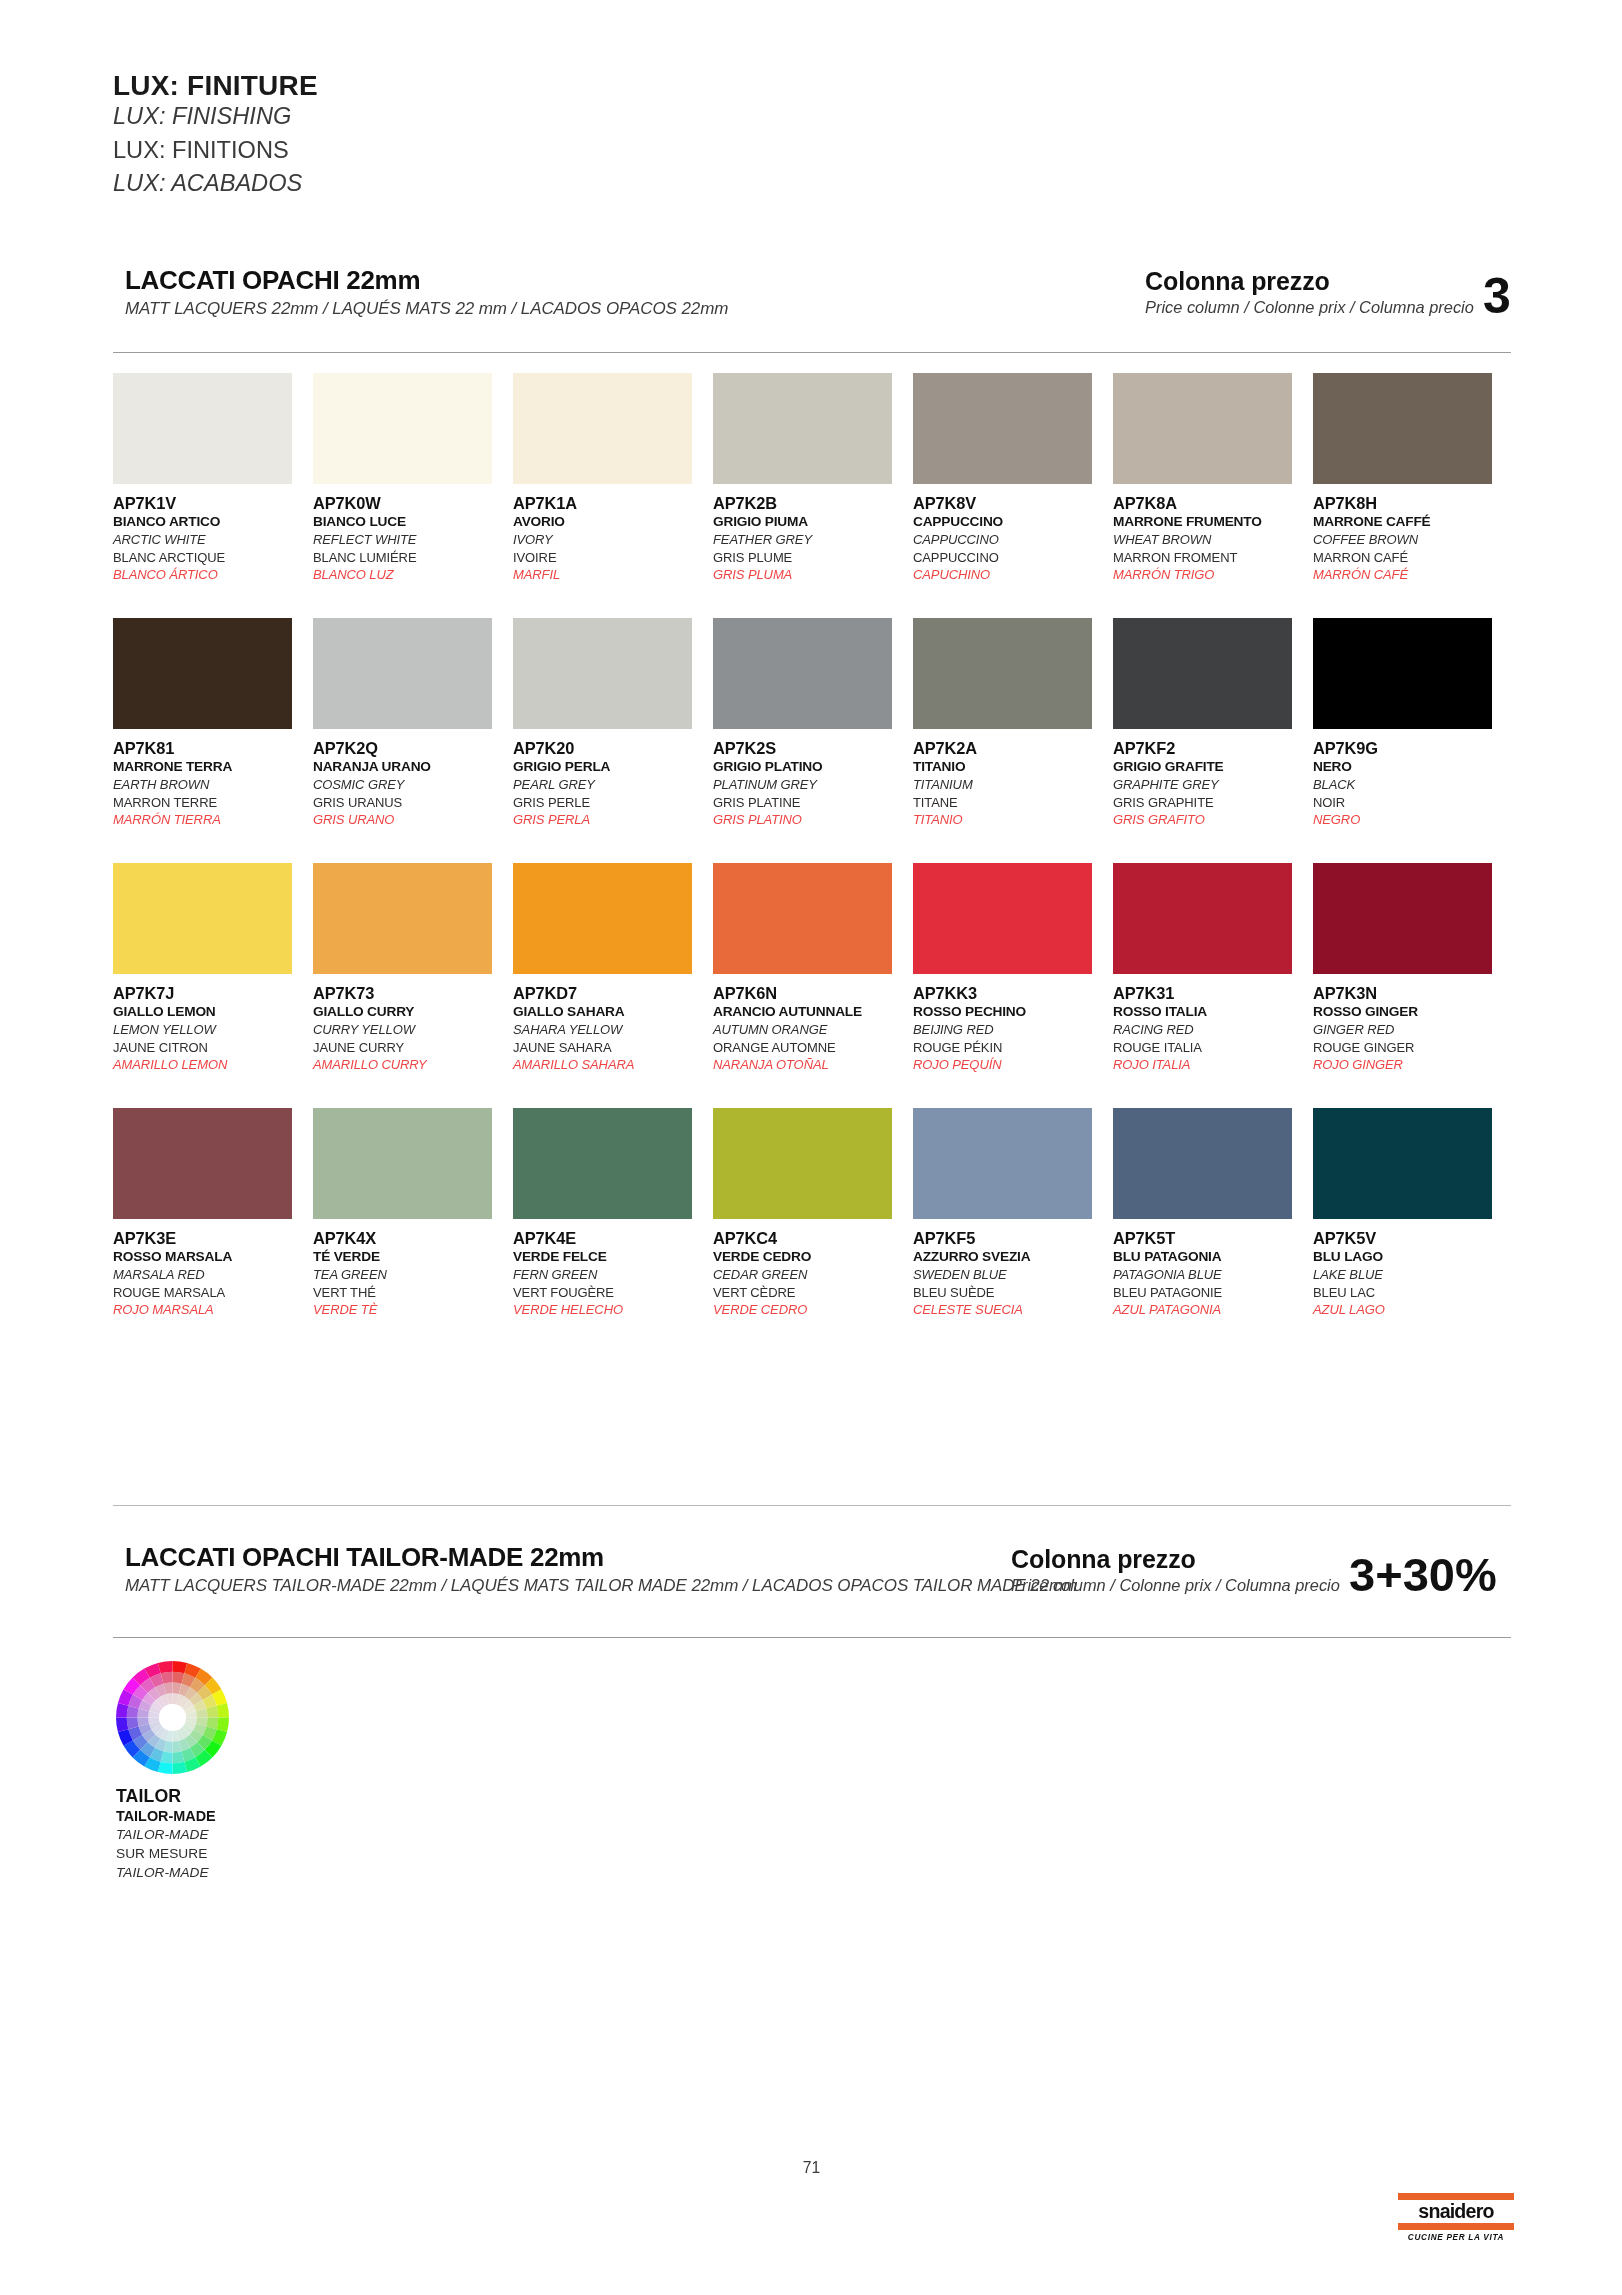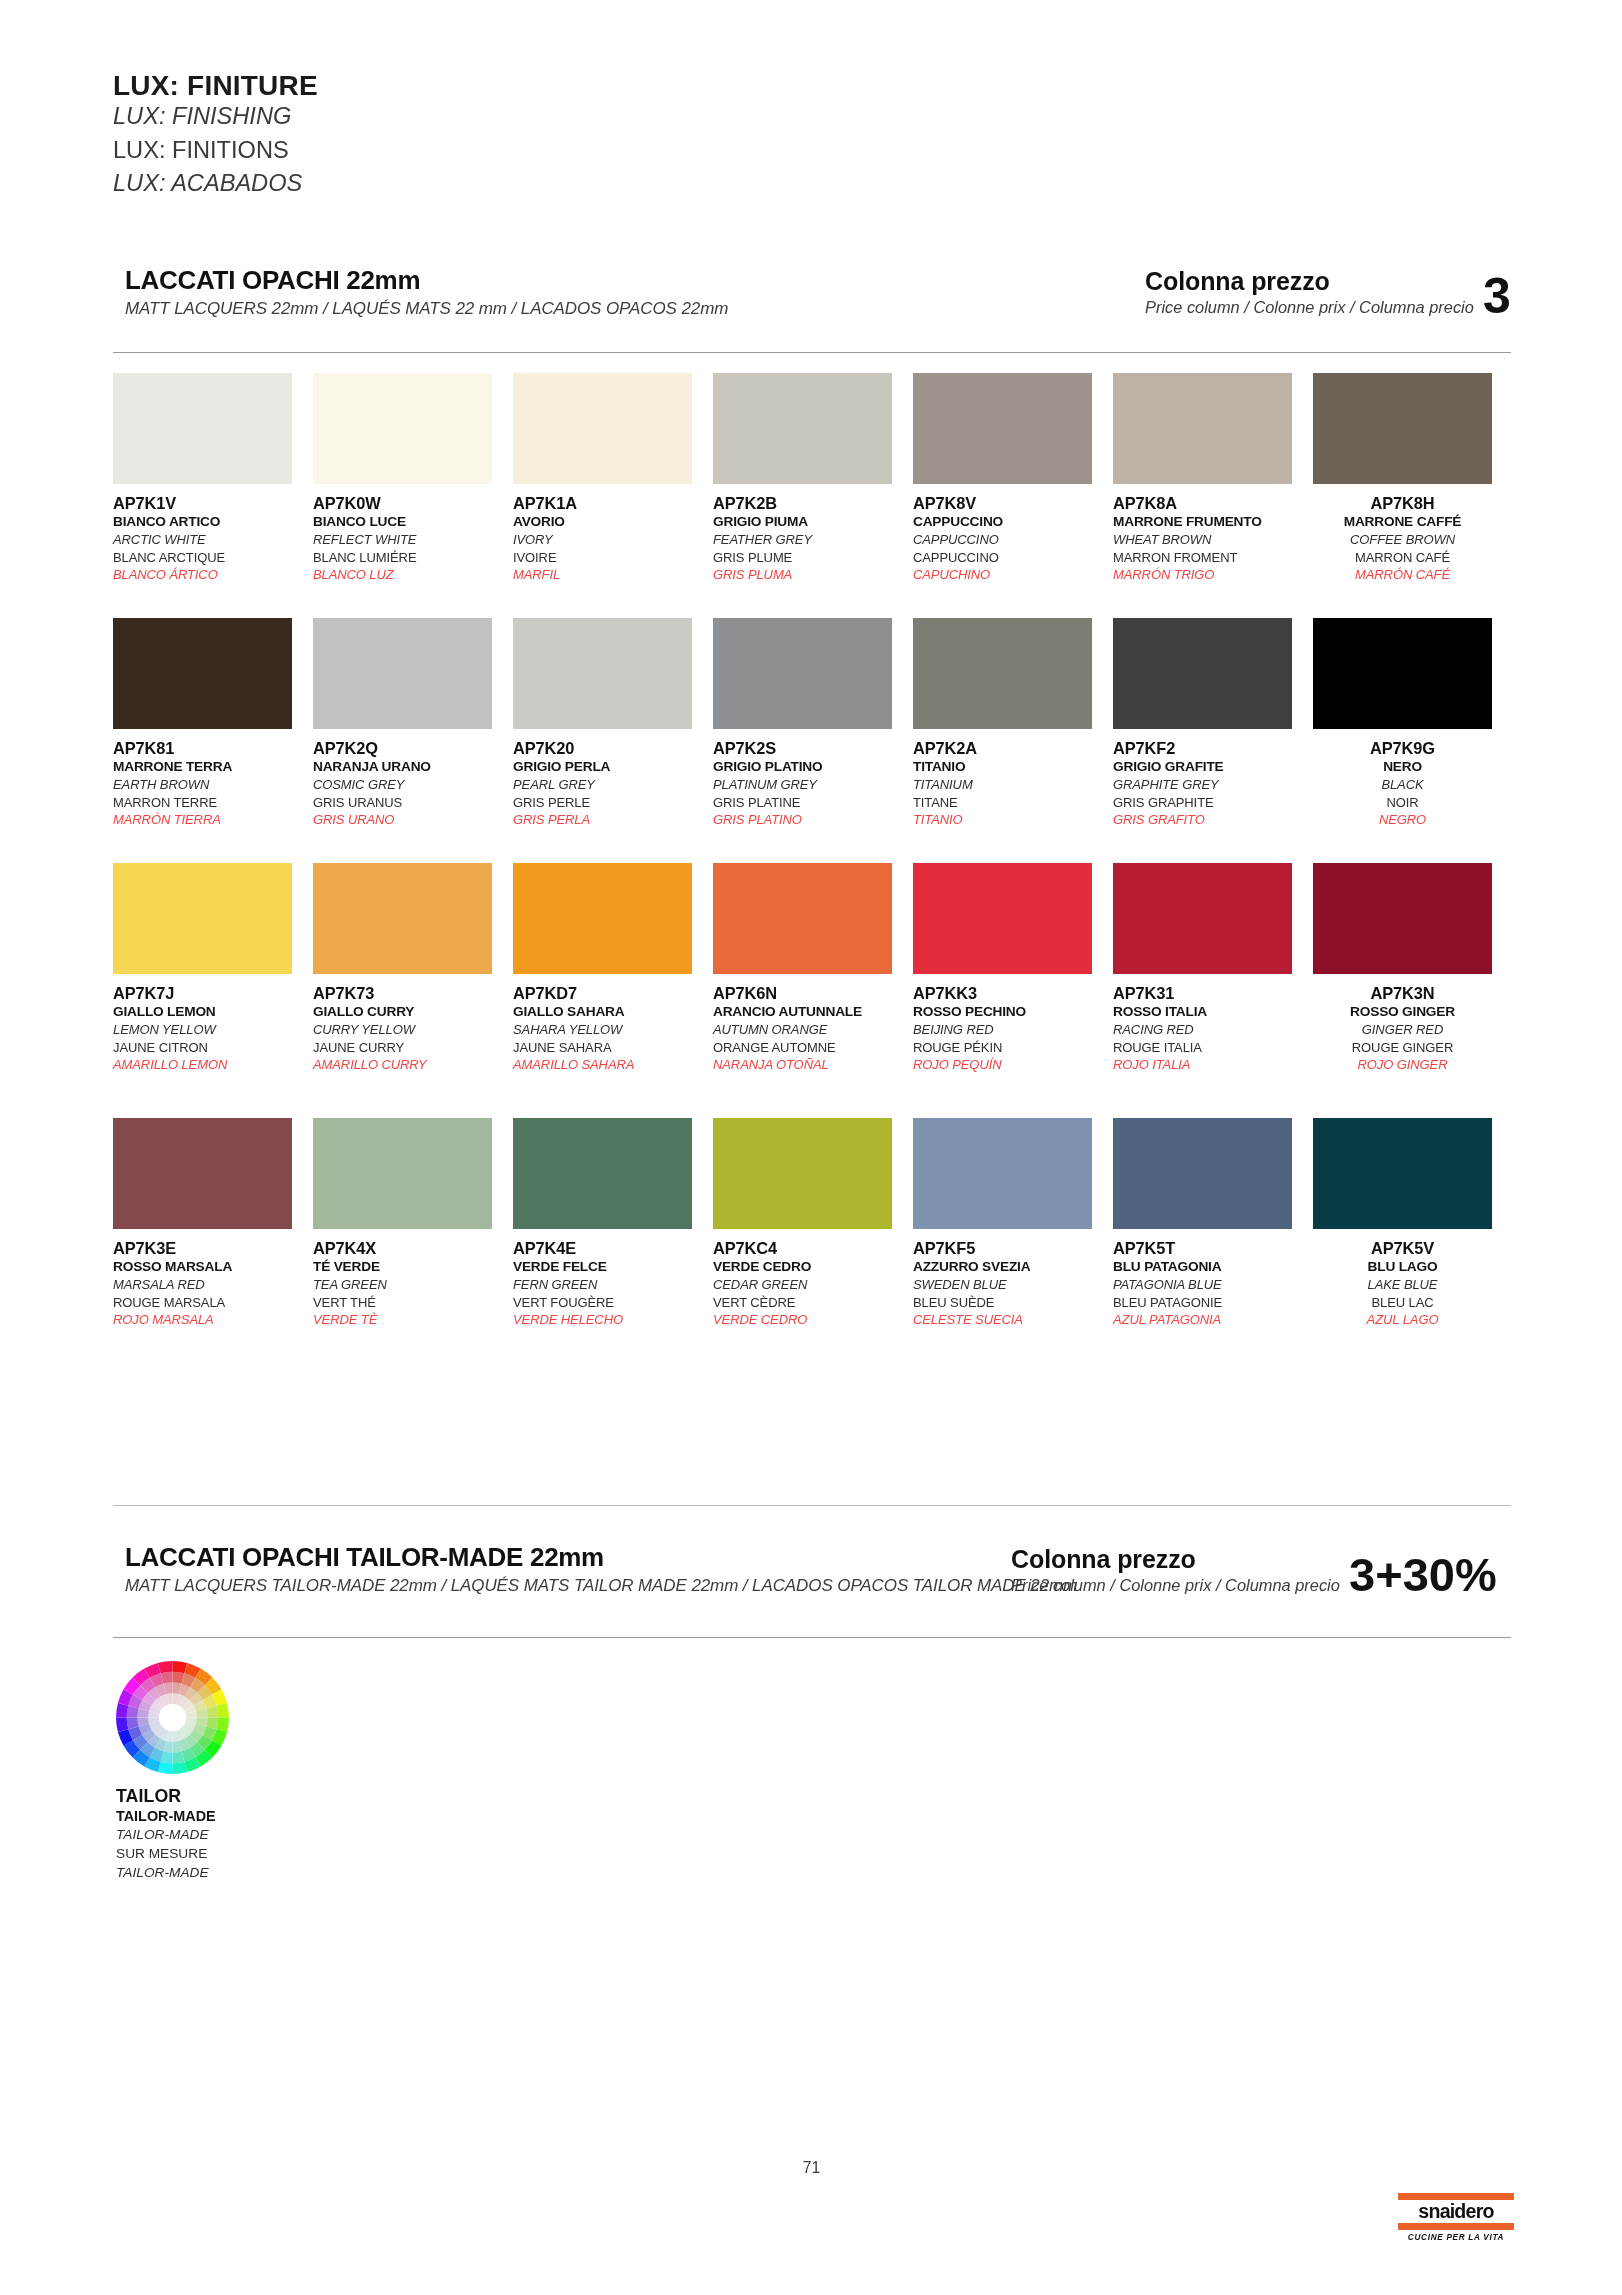--- a/index.html
+++ b/index.html
@@ -45,21 +45,21 @@
     font-size:16.4px; font-style:italic; color:#3c3c3c; margin-top:3.9px;
   }
   .price-block .pb-num {
     font-weight:bold; color:#111; line-height:0.85; margin-left:9.2px;
   }
 
   
   .grid { position:absolute; left:113px; width:1398px; }
   .row { display:flex; width:100%; }
   .cell { width:179px; margin-right:21px; }
-  .cell:last-child { margin-right:0;text-align:center; }
+  .cell:last-child { margin-right:0; }
   .swatch { width:179px; height:111px; display:block; }
   .labels { margin-top:9.2px; }
   .lbl-code {
     font-size:16.4px; font-weight:bold; letter-spacing:-0.1px;
     color:#111; line-height:1.22; white-space:nowrap;
   }
   .lbl-it {
     font-size:13.7px; font-weight:bold; color:#141414;
     line-height:1.32; white-space:nowrap; letter-spacing:-0.2px;
   }
@@ -278,21 +278,21 @@
           <div class="swatch" style="background: rgb(0, 0, 0);"></div>
           <div class="labels">
             <div class="lbl-code">AP7K9G</div>
             <div class="lbl-it">NERO</div>
             <div class="lbl-en">BLACK</div>
             <div class="lbl-fr">NOIR</div>
             <div class="lbl-es">NEGRO</div>
           </div>
         </div>
       </div>
-      <div class="row" style="margin-bottom: 44px;">
+      <div class="row" style="margin-bottom: 34px;">
         <div class="cell">
           <div class="swatch" style="background: rgb(245, 215, 81);"></div>
           <div class="labels">
             <div class="lbl-code">AP7K7J</div>
             <div class="lbl-it">GIALLO LEMON</div>
             <div class="lbl-en">LEMON YELLOW</div>
             <div class="lbl-fr">JAUNE CITRON</div>
             <div class="lbl-es">AMARILLO LEMON</div>
           </div>
         </div>

